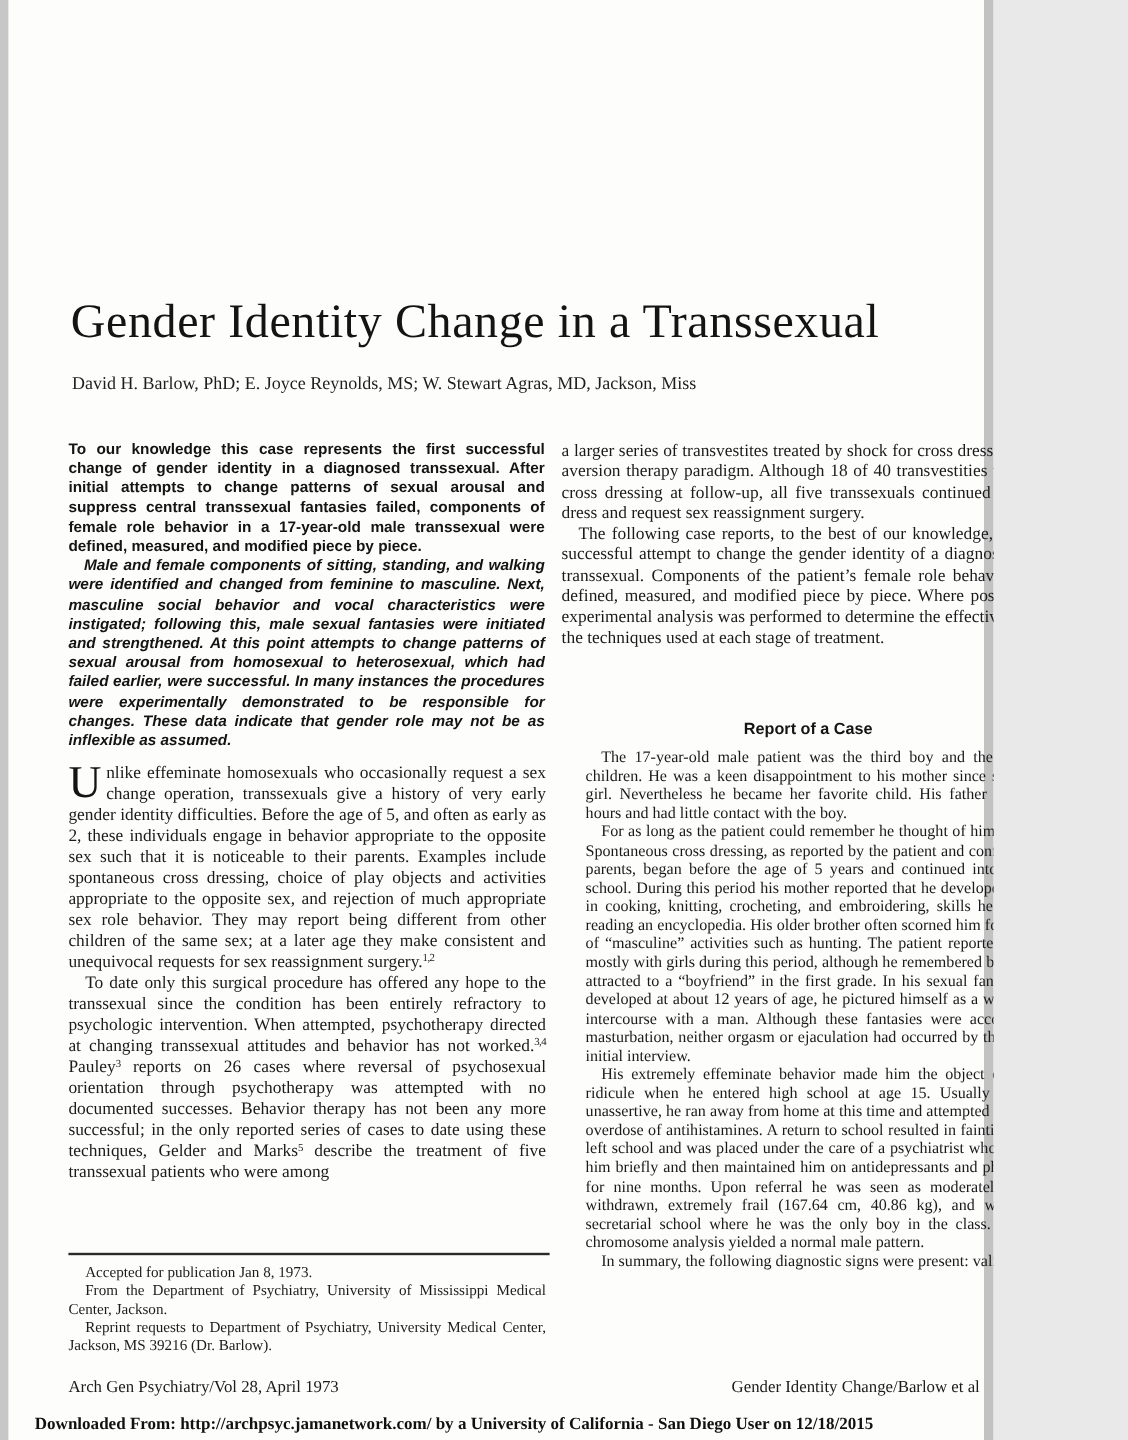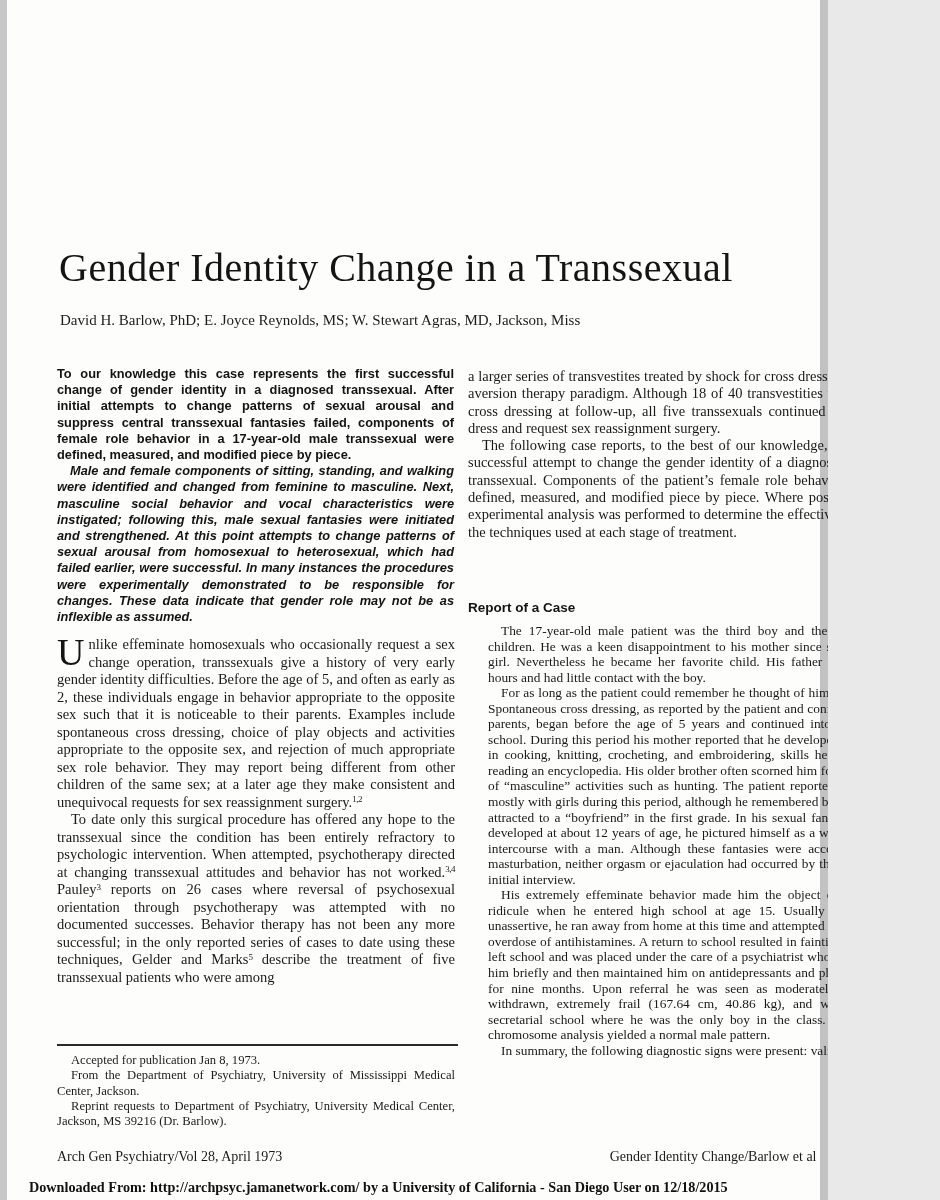--- a/index.html
+++ b/index.html
@@ -69,20 +69,21 @@
   .col-right-intro {
     position: absolute; left: 468px; top: 368px; width: 411px;
     font-size: 14.5px; line-height: 17.3px; text-align: justify;
     color: #1a1a1a;
   }
   .col-right-intro p { margin: 0; }
   .col-right-intro p.indent { text-indent: 14px; }
 
   .case-heading {
     position: absolute; left: 468px; top: 600px; width: 411px;
+    text-align: center;
     font-family: "Liberation Sans", sans-serif;
     font-weight: 700; font-size: 13.5px; color: #141414;
   }
   .case-text {
     position: absolute; left: 488px; top: 623px; width: 411px;
     font-size: 13.4px; line-height: 15.55px; text-align: justify;
     color: #1a1a1a;
   }
   .case-text p { margin: 0; text-indent: 13px; }
 

